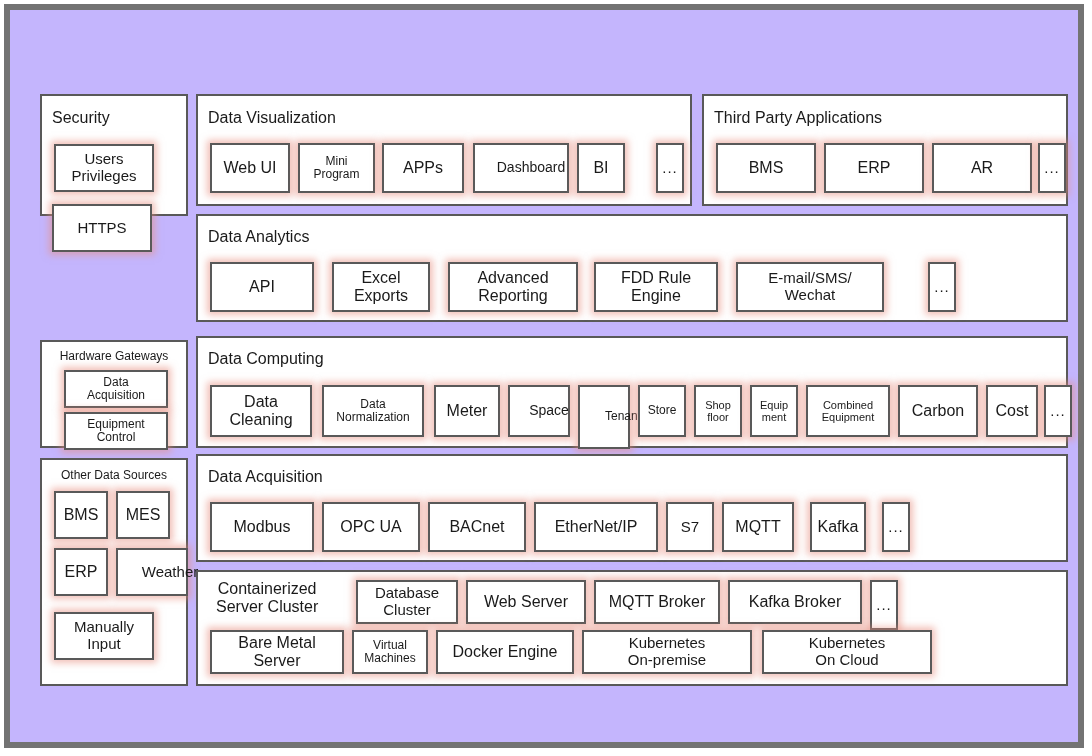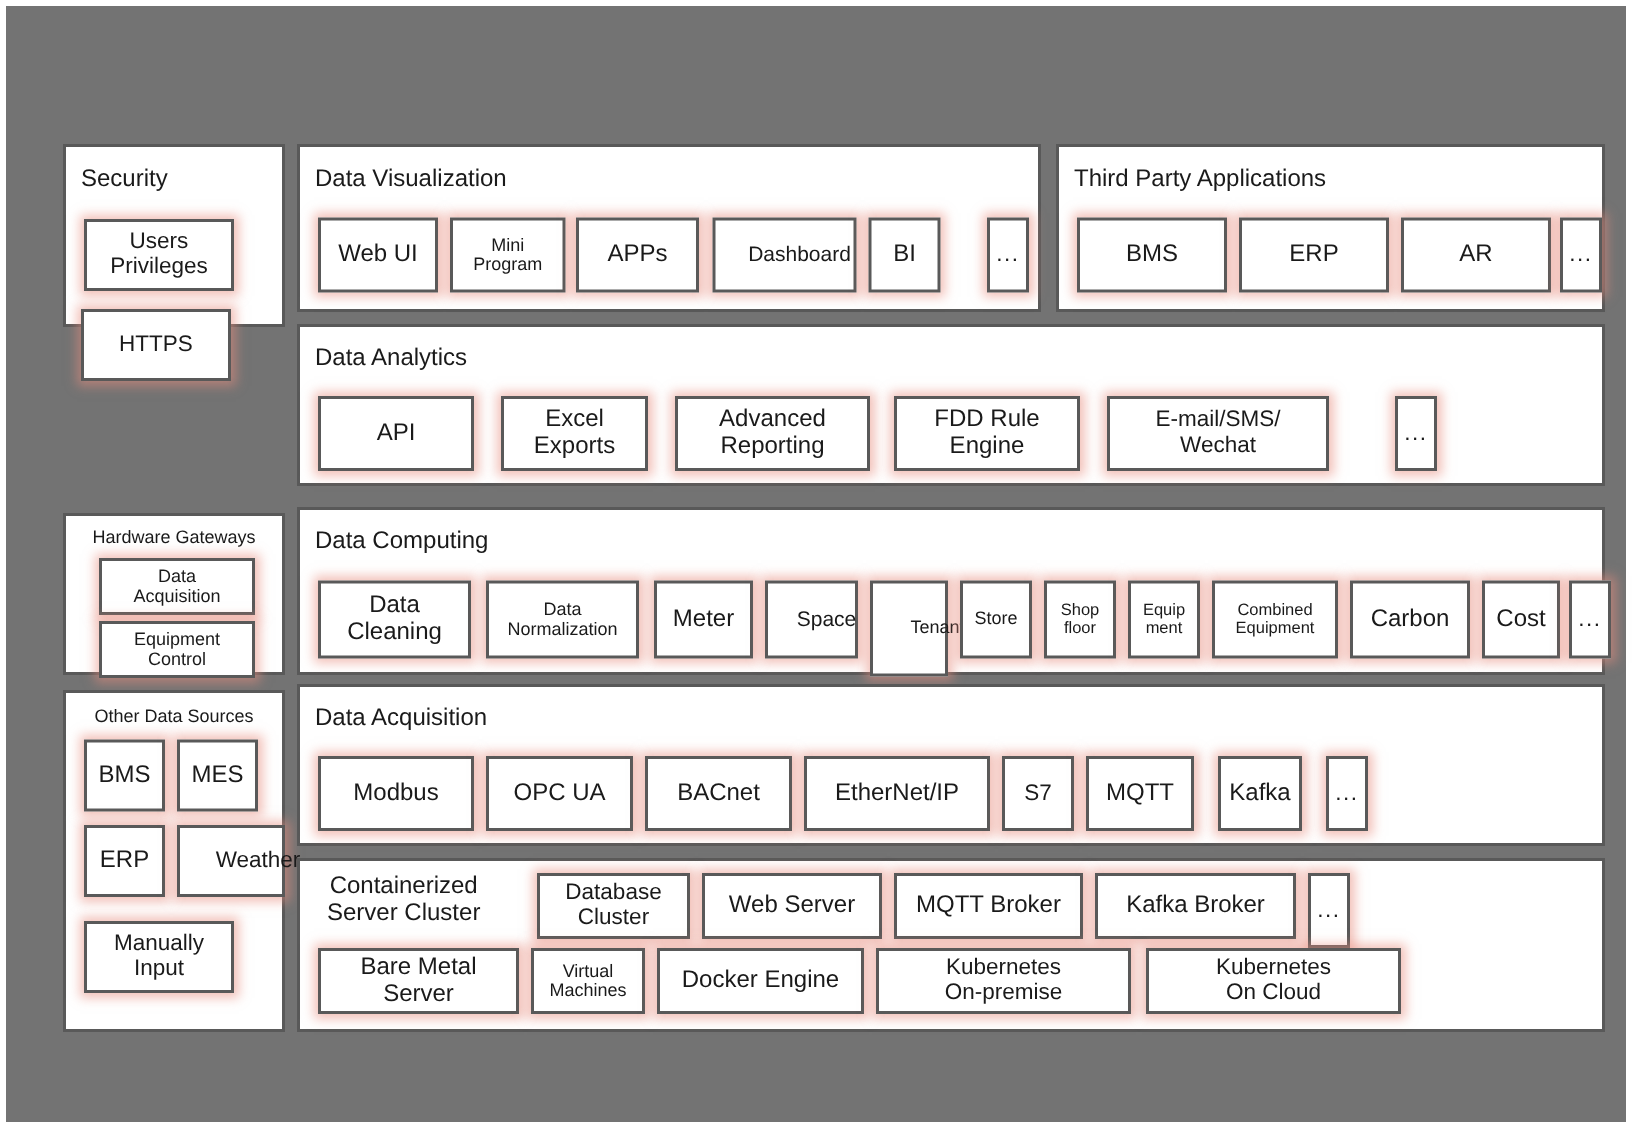--- a/index.html
+++ b/index.html
@@ -15,23 +15,23 @@
     overflow: hidden;
   }
 
   
   #page-frame {
     position: absolute;
     left: 4px;
     top: 4px;
     width: 1080px;
     height: 744px;
-    border: 8px solid #737373;
+    border: 6px solid #737373;
     box-sizing: border-box;
-    background: #737373;
+    background: #c4b5fd;
   }
 
   
   .panel {
     position: absolute;
     border: 2px solid #595959;
     background: #ffffff;
     box-sizing: border-box;
   }
   .panel-title {

